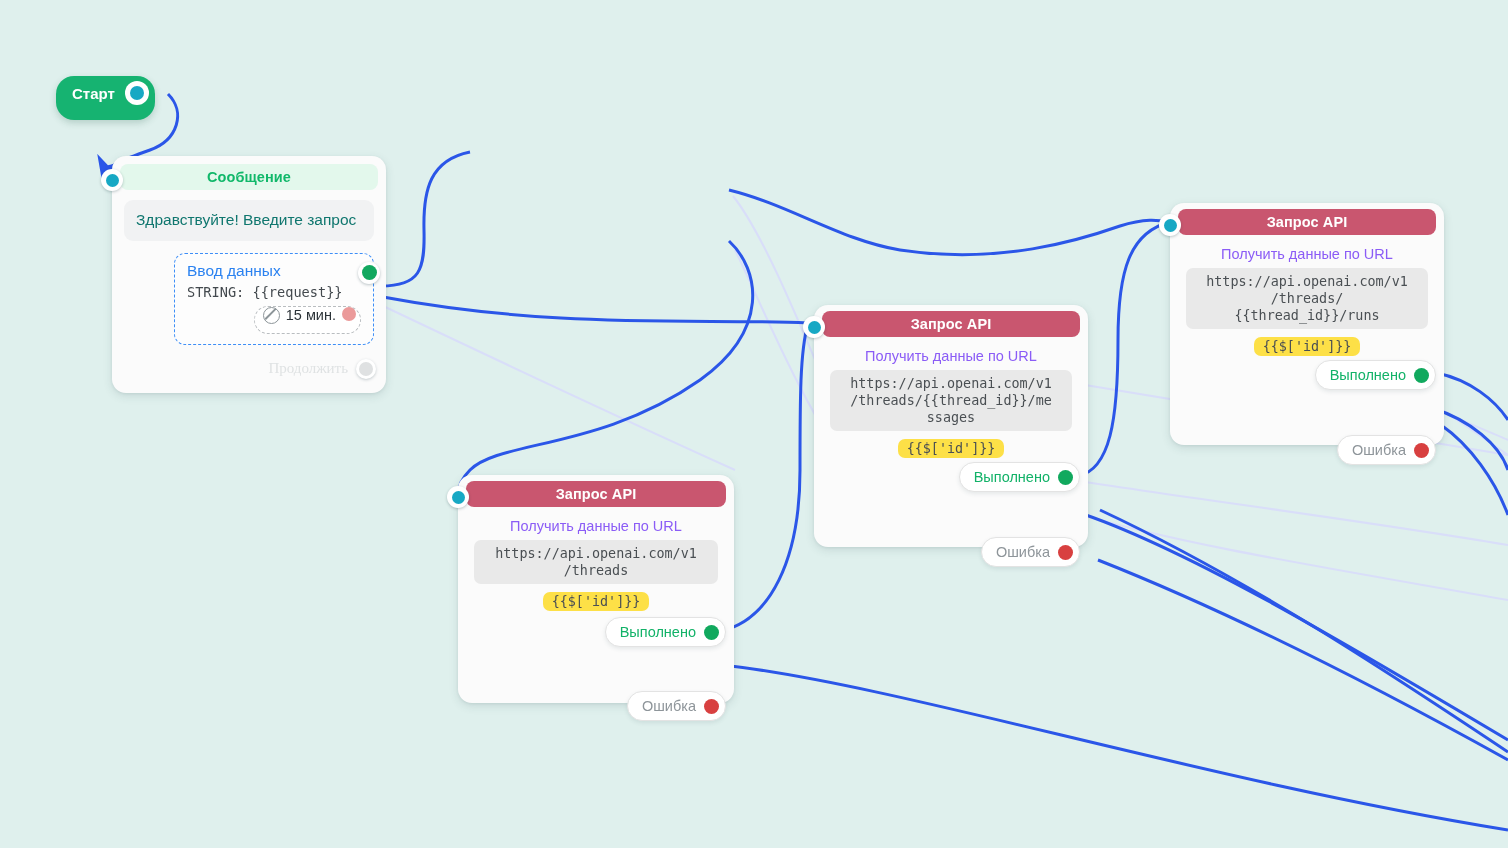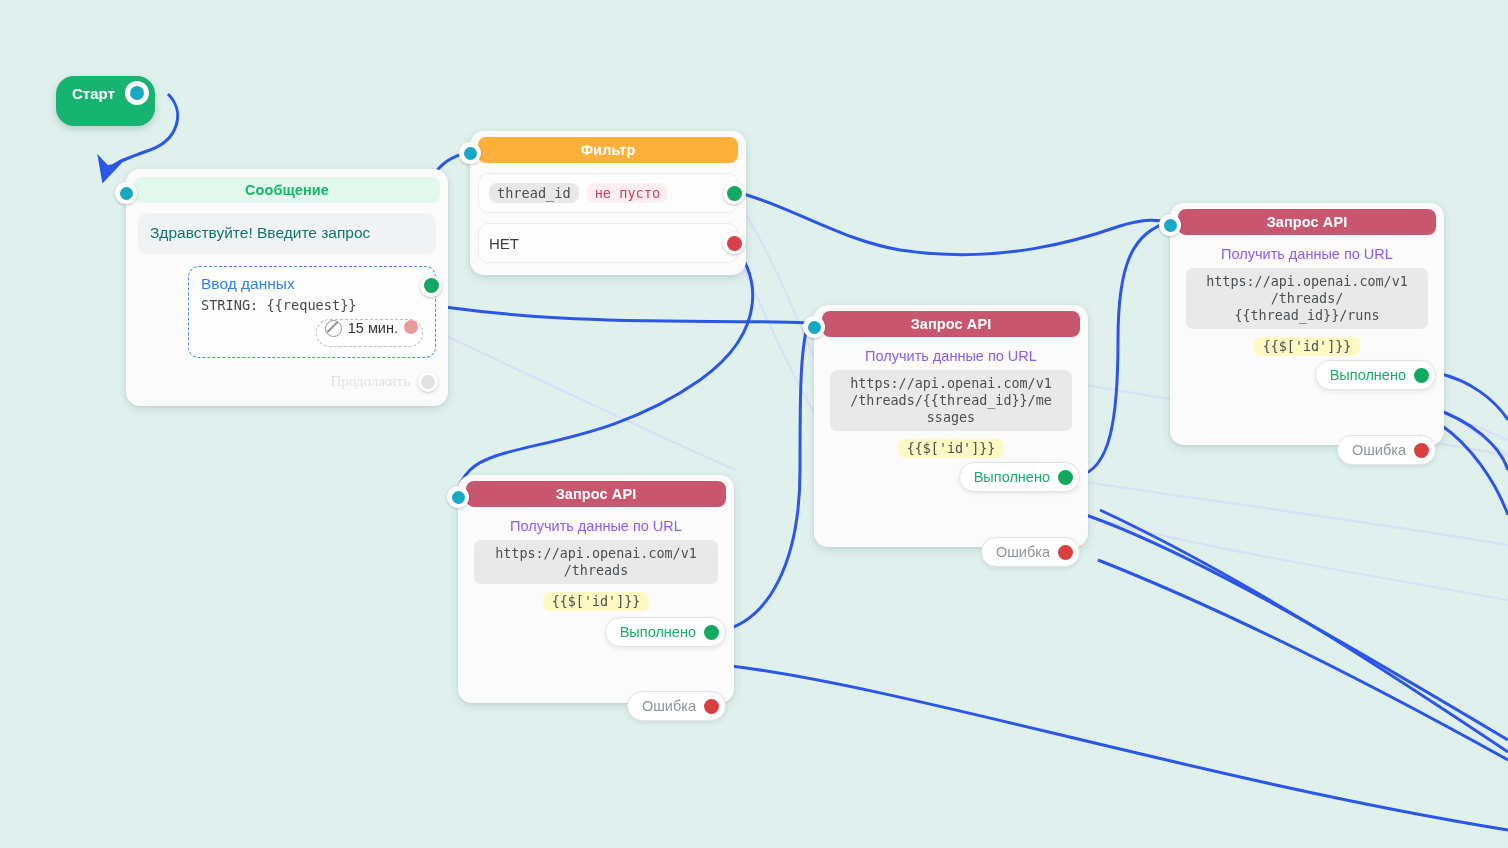--- a/index.html
+++ b/index.html
@@ -68,21 +68,21 @@
     font-size:13.4px;
     color:#4a4f53;
     line-height:1.28;
     word-break:break-all;
     white-space:pre-line;
   }
   .api-expr{
     display:block;
     margin:8px auto 0 auto;
     width:max-content;
-    background:#fef9c3;
+    background:#fde047;
     border-radius:7px;
     padding:2px 9px;
     font-family:"DejaVu Sans Mono", monospace;
     font-size:13.4px;
     color:#4a4f53;
   }
   .out-pill{
     position:absolute;
     right:8px;
     height:28px;
@@ -102,21 +102,21 @@
   .pill-err{color:#8e959a;margin-top:40px;}
   .pill-err .dot{background:#d84040;}
 
   
   .start-badge{
     position:absolute;
     display:flex;align-items:center;gap:10px;
     background:#16b371;
     border-radius:18px;
     height:34px;
-    padding:0 6px 16px 16px;
+    padding:0 6px 10px 16px;
     box-shadow:0 3px 7px rgba(30,90,70,.22);
     z-index:7;
   }
   .start-badge .lbl{color:#fff;font-weight:bold;font-size:15px;}
   .start-badge .ring{
     width:24px;height:24px;border-radius:50%;
     background:#fff;display:flex;align-items:center;justify-content:center;
   }
   .start-badge .ring i{width:14px;height:14px;border-radius:50%;background:#17a8c4;display:block;}
 
@@ -266,21 +266,21 @@
     <path d="M1441,425 C1470,445 1495,480 1508,515" stroke="#2b56e8" stroke-width="3" fill="none"></path>
   </svg>
 
   <div class="start-badge" style="left:56px;top:76px;">
     <span class="lbl">Старт</span>
     <span class="ring">
         <i></i>
       </span>
   </div>
 
-  <div class="node" style="left:126px;top:156px;width:322px;margin-top:13px;">
+  <div class="node" style="left:112px;top:156px;width:274px;">
     <div class="port port-in in-left">
         <i></i>
       </div>
     <div class="node-head head-msg">Сообщение</div>
     <div class="msg-text">Здравствуйте! Введите запрос</div>
 
     <div class="input-block">
       <div class="input-green">
           <i></i>
         </div>
@@ -294,41 +294,20 @@
     </div>
 
     <div class="continue-row">
       <span class="lbl">Продолжить</span>
       <span class="knob">
           <i></i>
         </span>
     </div>
   </div>
 
-  <div class="node" style="left:470px;top:131px;width:276px;padding-bottom:12px;">
-    <div class="port port-in in-left" style="top:11px;">
-        <i></i>
-      </div>
-    <div class="node-head head-filter" style="margin-top:6px;">Фильтр</div>
-
-    <div class="filter-row">
-      <span class="chip-field">thread_id</span>
-      <span class="chip-op">не пусто</span>
-      <span class="row-dot dot-green">
-          <i></i>
-        </span>
-    </div>
-
-    <div class="filter-row">
-      <span class="filter-plain">НЕТ</span>
-      <span class="row-dot dot-red">
-          <i></i>
-        </span>
-    </div>
-  </div>
 
   <div class="node" style="left:458px;top:475px;width:276px;height:228px;">
     <div class="port port-in in-left" style="top:11px;">
         <i></i>
       </div>
     <div class="node-head head-api" style="margin-top:6px;">Запрос API</div>
     <div class="api-sub">Получить данные по URL</div>
     <div class="api-url">https://api.openai.com/v1
 /threads</div>
     <div class="api-expr">{{$['id']}}</div>

